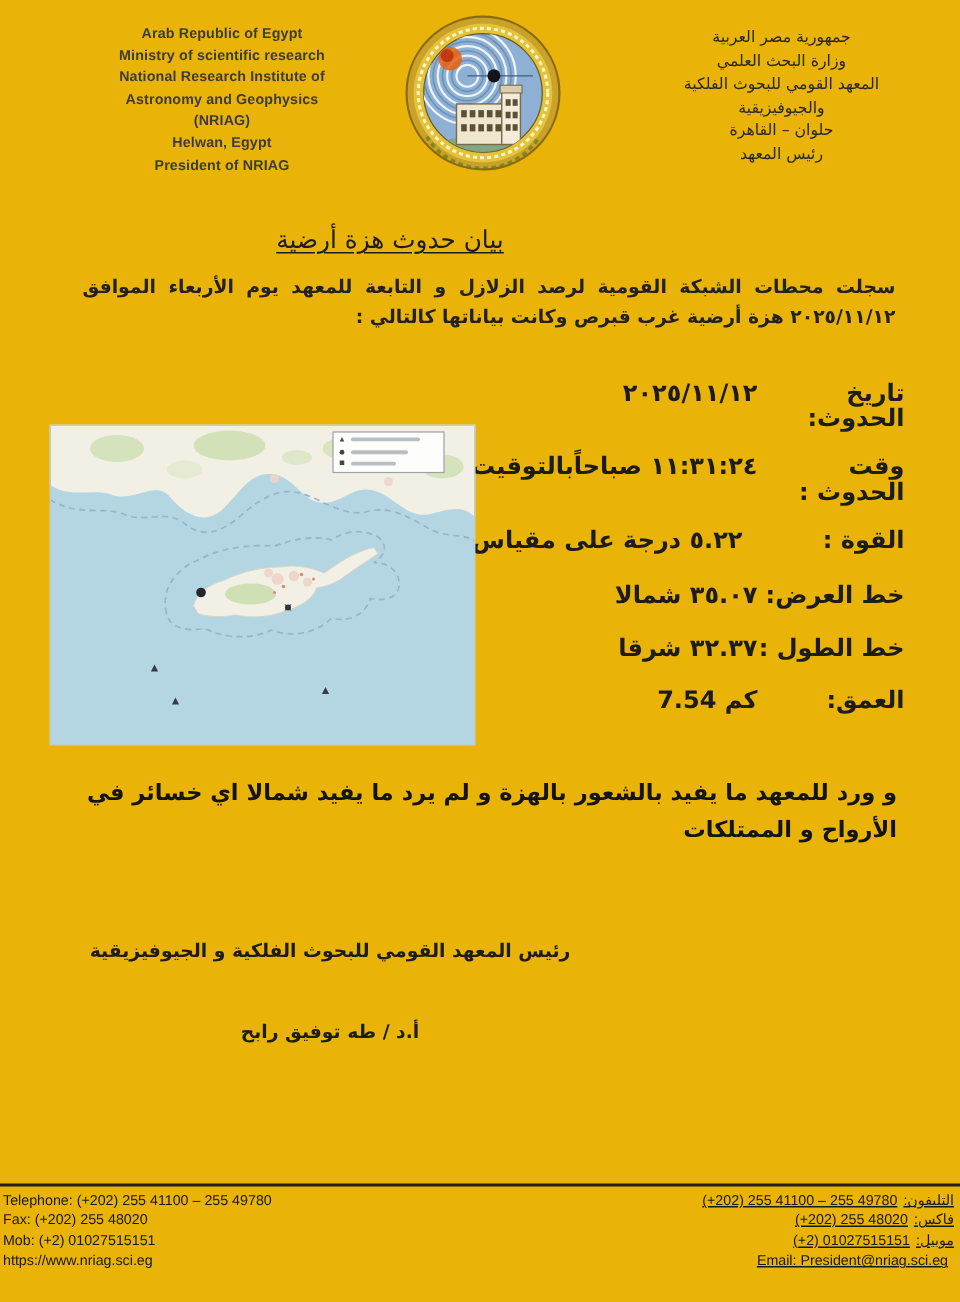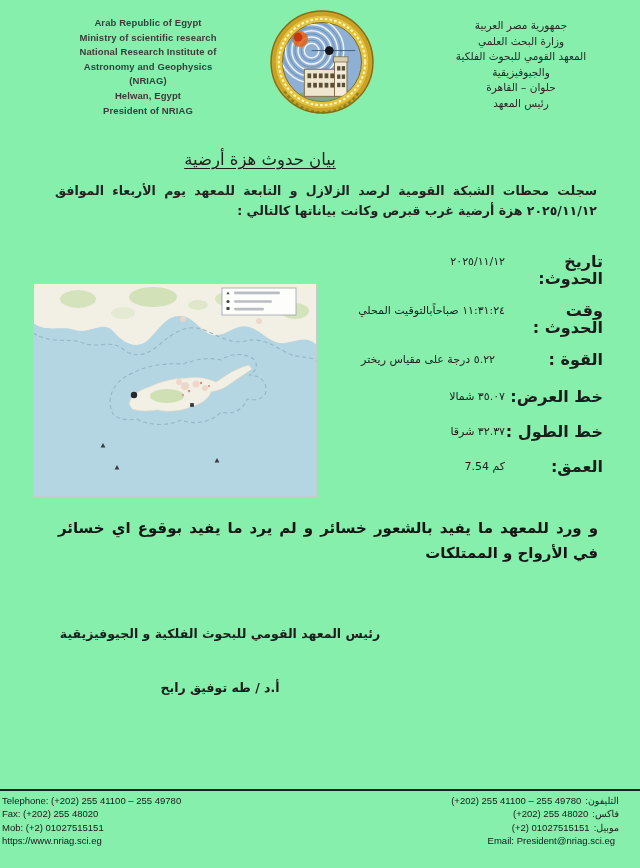--- a/index.html
+++ b/index.html
@@ -1,18 +1,18 @@
 <!DOCTYPE html>
 <html lang="ar"><head>
 <meta charset="utf-8">
 <style>
   html,body{margin:0;padding:0;background:#e9e9e9;}
   .page{
     position:relative;width:640px;height:868px;margin:0 auto;
-    background:#86efac;overflow:hidden;
+    background:#eab308;overflow:hidden;
     font-family:"DejaVu Sans",sans-serif;color:#1c1c1c;
   }
   
   .header-left{
     position:absolute;left:58px;top:16px;width:180px;
     font-family:"Liberation Sans",sans-serif;font-size:9.5px;line-height:14.6px;
     color:#3c3c3c;text-align:center;font-weight:700;letter-spacing:.1px;
   }
   .logo-wrap{position:absolute;left:270px;top:10px;width:104px;height:104px;}
   .header-right{
@@ -33,21 +33,21 @@
     font-size:12.5px;line-height:20px;font-weight:bold;color:#222;
   }
   
   .fields{position:absolute;top:253px;right:37px;width:268px;}
   .field-row{display:flex;justify-content:flex-end;align-items:flex-start;margin-bottom:15px;}
   .field-label{
     width:98px;flex:0 0 98px;direction:rtl;text-align:right;
     font-size:16px;font-weight:bold;line-height:17px;
   }
   .field-value{
-    direction:ltr;text-align:right;font-size:11px;font-weight:normal;line-height:17px;
+    direction:ltr;text-align:right;font-size:16px;font-weight:bold;line-height:17px;
     white-space:nowrap;
   }
   
   .map-wrap{position:absolute;left:33px;top:283px;width:284px;height:214px;}
   
   .body-par{
     position:absolute;left:58px;top:516px;width:540px;
     direction:rtl;text-align:justify;text-align-last:right;
     font-size:15px;line-height:25px;font-weight:bold;color:#141414;
   }
@@ -58,21 +58,21 @@
   }
   .sig-name{
     position:absolute;left:128px;top:680px;width:184px;
     direction:rtl;text-align:center;font-size:12.5px;font-weight:bold;
   }
   
   .footer-rule{position:absolute;left:0;top:789px;width:640px;border-top:2px solid #1f1f1f;}
   .footer{position:absolute;left:0;top:794px;width:640px;
     font-family:"Liberation Sans",sans-serif;font-size:9.5px;line-height:13.4px;color:#181818;}
   .footer-left{position:absolute;left:2px;top:0;text-align:left;}
-  .footer-right{position:absolute;right:21px;top:0;text-align:center;}
+  .footer-right{position:absolute;right:4px;top:0;text-align:center;text-decoration:underline;}
   .f-line{white-space:nowrap;}
   .f-line.right{display:flex;justify-content:flex-end;gap:4px;}
   .f-line .fl{direction:rtl;}
 </style>
 </head>
 <body>
 
 <div class="page">
 
   <div class="header-left">
@@ -236,21 +236,21 @@
         <circle cx="195" cy="18.5" r="1.6" fill="#444"></circle>
         <path d="M193.5,24 h3 v3 h-3 Z" fill="#444"></path>
         <rect x="201" y="8.6" width="46" height="2.6" rx="1.3" fill="#b9bec2"></rect>
         <rect x="201" y="17.2" width="38" height="2.6" rx="1.3" fill="#b9bec2"></rect>
         <rect x="201" y="24.8" width="30" height="2.6" rx="1.3" fill="#b9bec2"></rect>
       </g>
       <rect x="0.5" y="0.5" width="283" height="213" fill="none" stroke="#c3ccd1"></rect>
     </svg>
   </div>
 
-  <div class="body-par">و ورد للمعهد ما يفيد بالشعور خسائر و لم يرد ما يفيد بوقوع اي خسائر في الأرواح و الممتلكات</div>
+  <div class="body-par">و ورد للمعهد ما يفيد بالشعور بالهزة و لم يرد ما يفيد شمالا اي خسائر في الأرواح و الممتلكات</div>
 
   <div class="sig-title">رئيس المعهد القومي للبحوث الفلكية و الجيوفيزيقية</div>
   <div class="sig-name">أ.د / طه توفيق رابح</div>
 
   <div class="footer-rule"></div>
   <div class="footer">
     <div class="footer-left">
       <div class="f-line">Telephone: (+202) 255 41100 – 255 49780</div>
       <div class="f-line">Fax: (+202) 255 48020</div>
       <div class="f-line">Mob: (+2) 01027515151</div>

